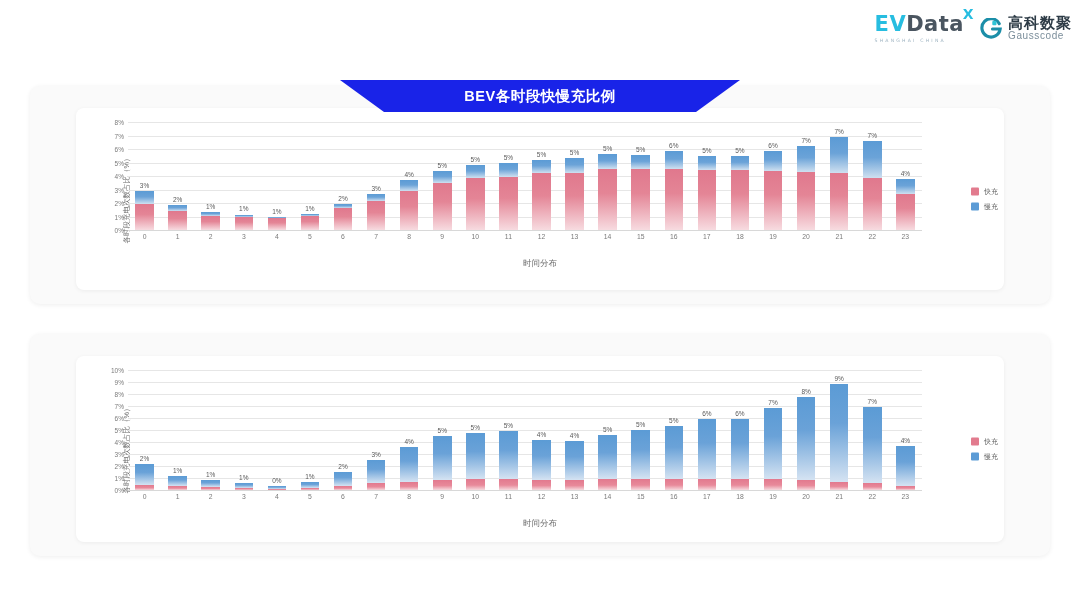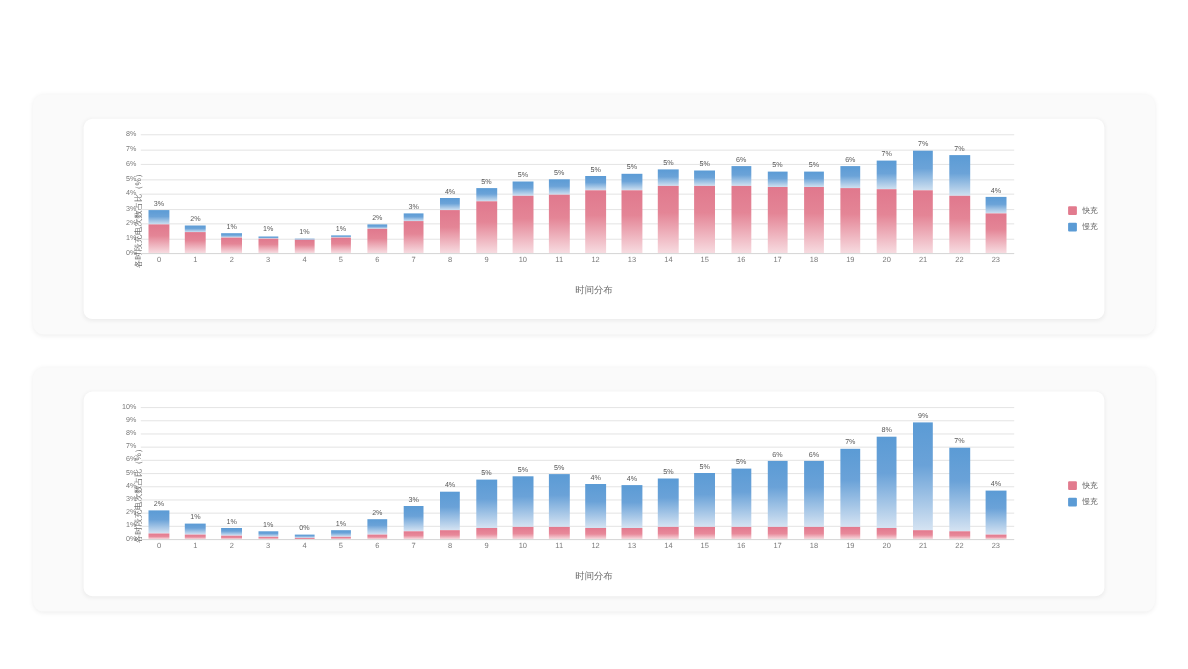--- a/index.html
+++ b/index.html
@@ -110,20 +110,38 @@
   .legend{ position:absolute; right:6px; top:50%; transform:translateY(-50%); }
   .legend-item{ display:flex; align-items:center; gap:5px; margin:5px 0; }
   .legend-swatch{ width:8px; height:8px; border-radius:1px; }
   .legend-text{ font-size:7px; color:#595959; white-space:nowrap; }
 </style>
 </head>
 <body>
 
 <div class="page">
 
+  <div class="logo-bar">
+    <div class="evdata">
+      <div class="evdata-word">
+        <span class="ev">EV</span><span>Data</span><span class="x">X</span>
+      </div>
+      <div class="evdata-sub">SHANGHAI CHINA</div>
+    </div>
+    <div class="gauss">
+      <svg class="gauss-mark" viewBox="0 0 24 24">
+        <path d="M21 6.2A10 10 0 1 0 22 12h-8.4" fill="none" stroke="#1b8ea8" stroke-width="3.4" stroke-linecap="round"></path>
+        <rect x="13.4" y="3.2" width="4.6" height="4.6" rx="1" fill="#2ec4d6"></rect>
+      </svg>
+      <div class="gauss-txt">
+        <span class="gauss-cn">高科数聚</span>
+        <span class="gauss-en">Gausscode</span>
+      </div>
+    </div>
+  </div>
 
   <div class="card" id="card1">
     <div class="inner">
       <div class="chart">
         <div class="ylabel">各时段充电次数占比（%）</div>
         <div class="plot" id="plot1">
           <div class="gridlines" id="grid1">
               <div class="gridline base" style="top: 100%;"></div>
               <div class="gridline" style="top: 87.5%;"></div>
               <div class="gridline" style="top: 75%;"></div>
@@ -349,20 +367,21 @@
               <span class="legend-text">快充</span>
             </div>
             <div class="legend-item">
               <span class="legend-swatch" style="background: rgb(91, 155, 213);"></span>
               <span class="legend-text">慢充</span>
             </div>
           </div>
       </div>
     </div>
   </div>
+  <div class="banner" id="banner1">BEV各时段快慢充比例</div>
 
   <div class="card" id="card2">
     <div class="inner">
       <div class="chart">
         <div class="ylabel">各时段充电次数占比（%）</div>
         <div class="plot" id="plot2">
           <div class="gridlines" id="grid2">
               <div class="gridline base" style="top: 100%;"></div>
               <div class="gridline" style="top: 90%;"></div>
               <div class="gridline" style="top: 80%;"></div>

